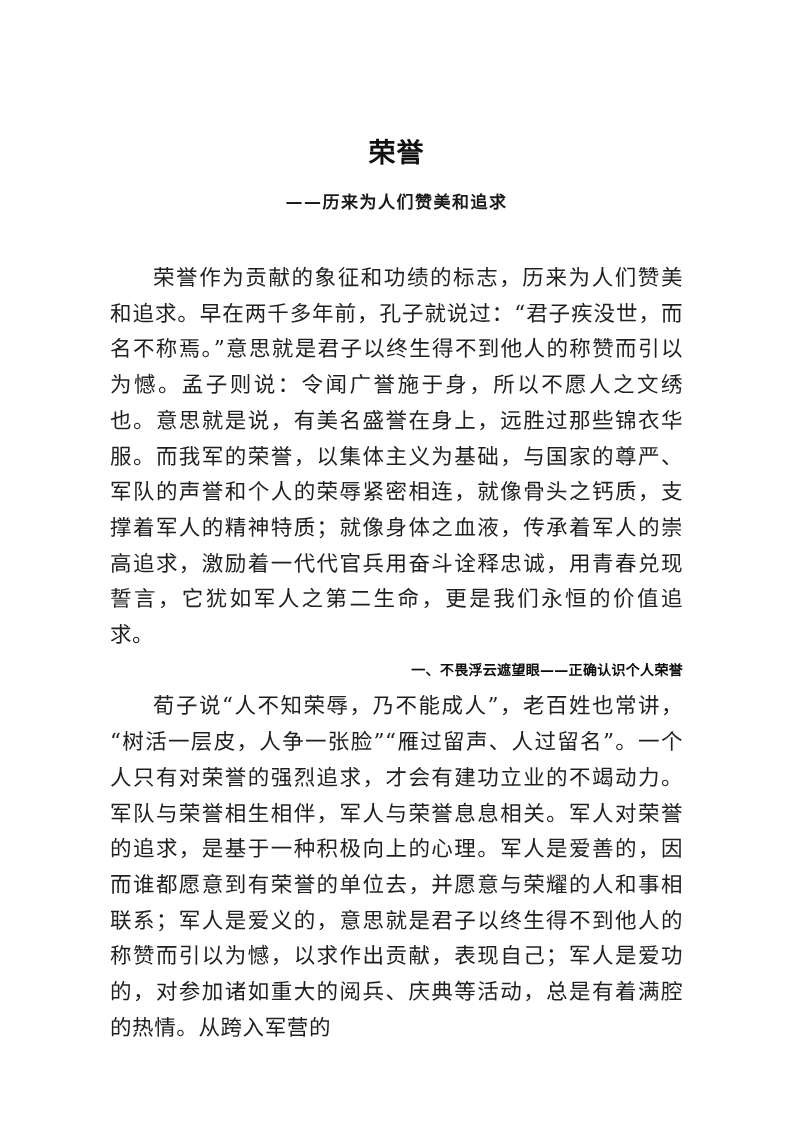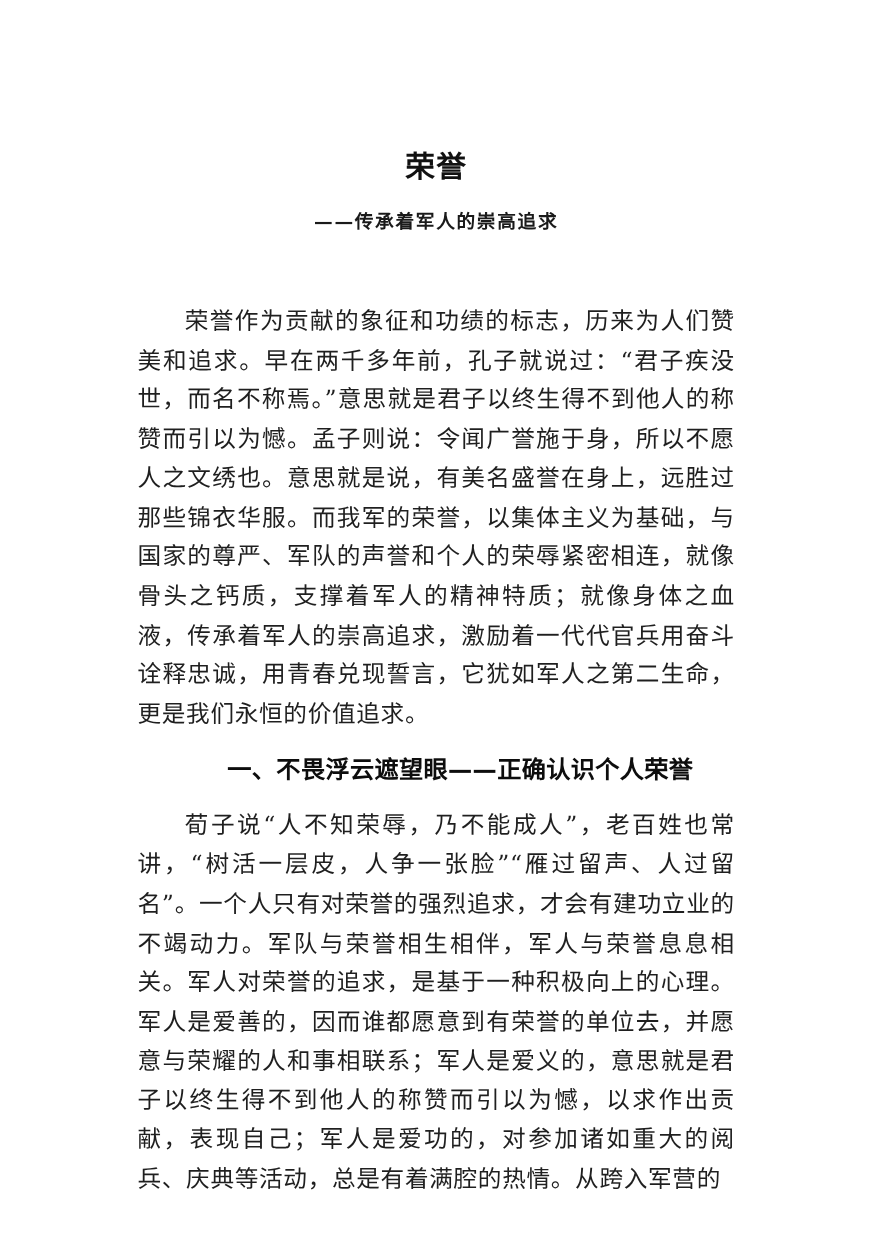--- a/index.html
+++ b/index.html
@@ -57,54 +57,54 @@
     margin: 0;
     padding-top: 20px;
   }
 
   
   .body-block {
     padding-top: 46px;
   }
 
   p.para {
-    margin: 15px;
+    margin: 0;
     font-family: "DejaVu Serif", "Liberation Serif", serif;
     font-size: 21.5px;
     line-height: 35.7px;
     color: #1f1f1f;
     text-align: justify;
     text-justify: inter-ideograph;
     text-indent: 2em;
     letter-spacing: 0.6px;
     word-break: break-all;
   }
 
   h2.section-heading {
     margin: 0;
     font-family: "DejaVu Sans", "Liberation Sans", sans-serif;
     font-weight: 700;
-    font-size: 22px;
+    font-size: 14px;
     line-height: 35.7px;
     color: #0d0d0d;
     text-indent: 2em;
-    text-align: center;
+    text-align: right;
     letter-spacing: 0.3px;
     word-break: break-all;
   }
 </style>
 </head>
 <body>
 
 <div class="page">
   <div class="content">
 
     <h1 class="doc-title">荣誉</h1>
 
-    <div class="doc-subtitle">——传承着军人的崇高追求</div>
+    <div class="doc-subtitle">——历来为人们赞美和追求</div>
 
     <div class="body-block">
 
       <p class="para">荣誉作为贡献的象征和功绩的标志，历来为人们赞美和追求。早在两千多年前，孔子就说过：“君子疾没世，而名不称焉。”意思就是君子以终生得不到他人的称赞而引以为憾。孟子则说：令闻广誉施于身，所以不愿人之文绣也。意思就是说，有美名盛誉在身上，远胜过那些锦衣华服。而我军的荣誉，以集体主义为基础，与国家的尊严、军队的声誉和个人的荣辱紧密相连，就像骨头之钙质，支撑着军人的精神特质；就像身体之血液，传承着军人的崇高追求，激励着一代代官兵用奋斗诠释忠诚，用青春兑现誓言，它犹如军人之第二生命，更是我们永恒的价值追求。</p>
 
       <h2 class="section-heading">一、不畏浮云遮望眼——正确认识个人荣誉</h2>
 
       <p class="para">荀子说“人不知荣辱，乃不能成人”，老百姓也常讲，“树活一层皮，人争一张脸”“雁过留声、人过留名”。一个人只有对荣誉的强烈追求，才会有建功立业的不竭动力。军队与荣誉相生相伴，军人与荣誉息息相关。军人对荣誉的追求，是基于一种积极向上的心理。军人是爱善的，因而谁都愿意到有荣誉的单位去，并愿意与荣耀的人和事相联系；军人是爱义的，意思就是君子以终生得不到他人的称赞而引以为憾，以求作出贡献，表现自己；军人是爱功的，对参加诸如重大的阅兵、庆典等活动，总是有着满腔的热情。从跨入军营的</p>
 
     </div>

